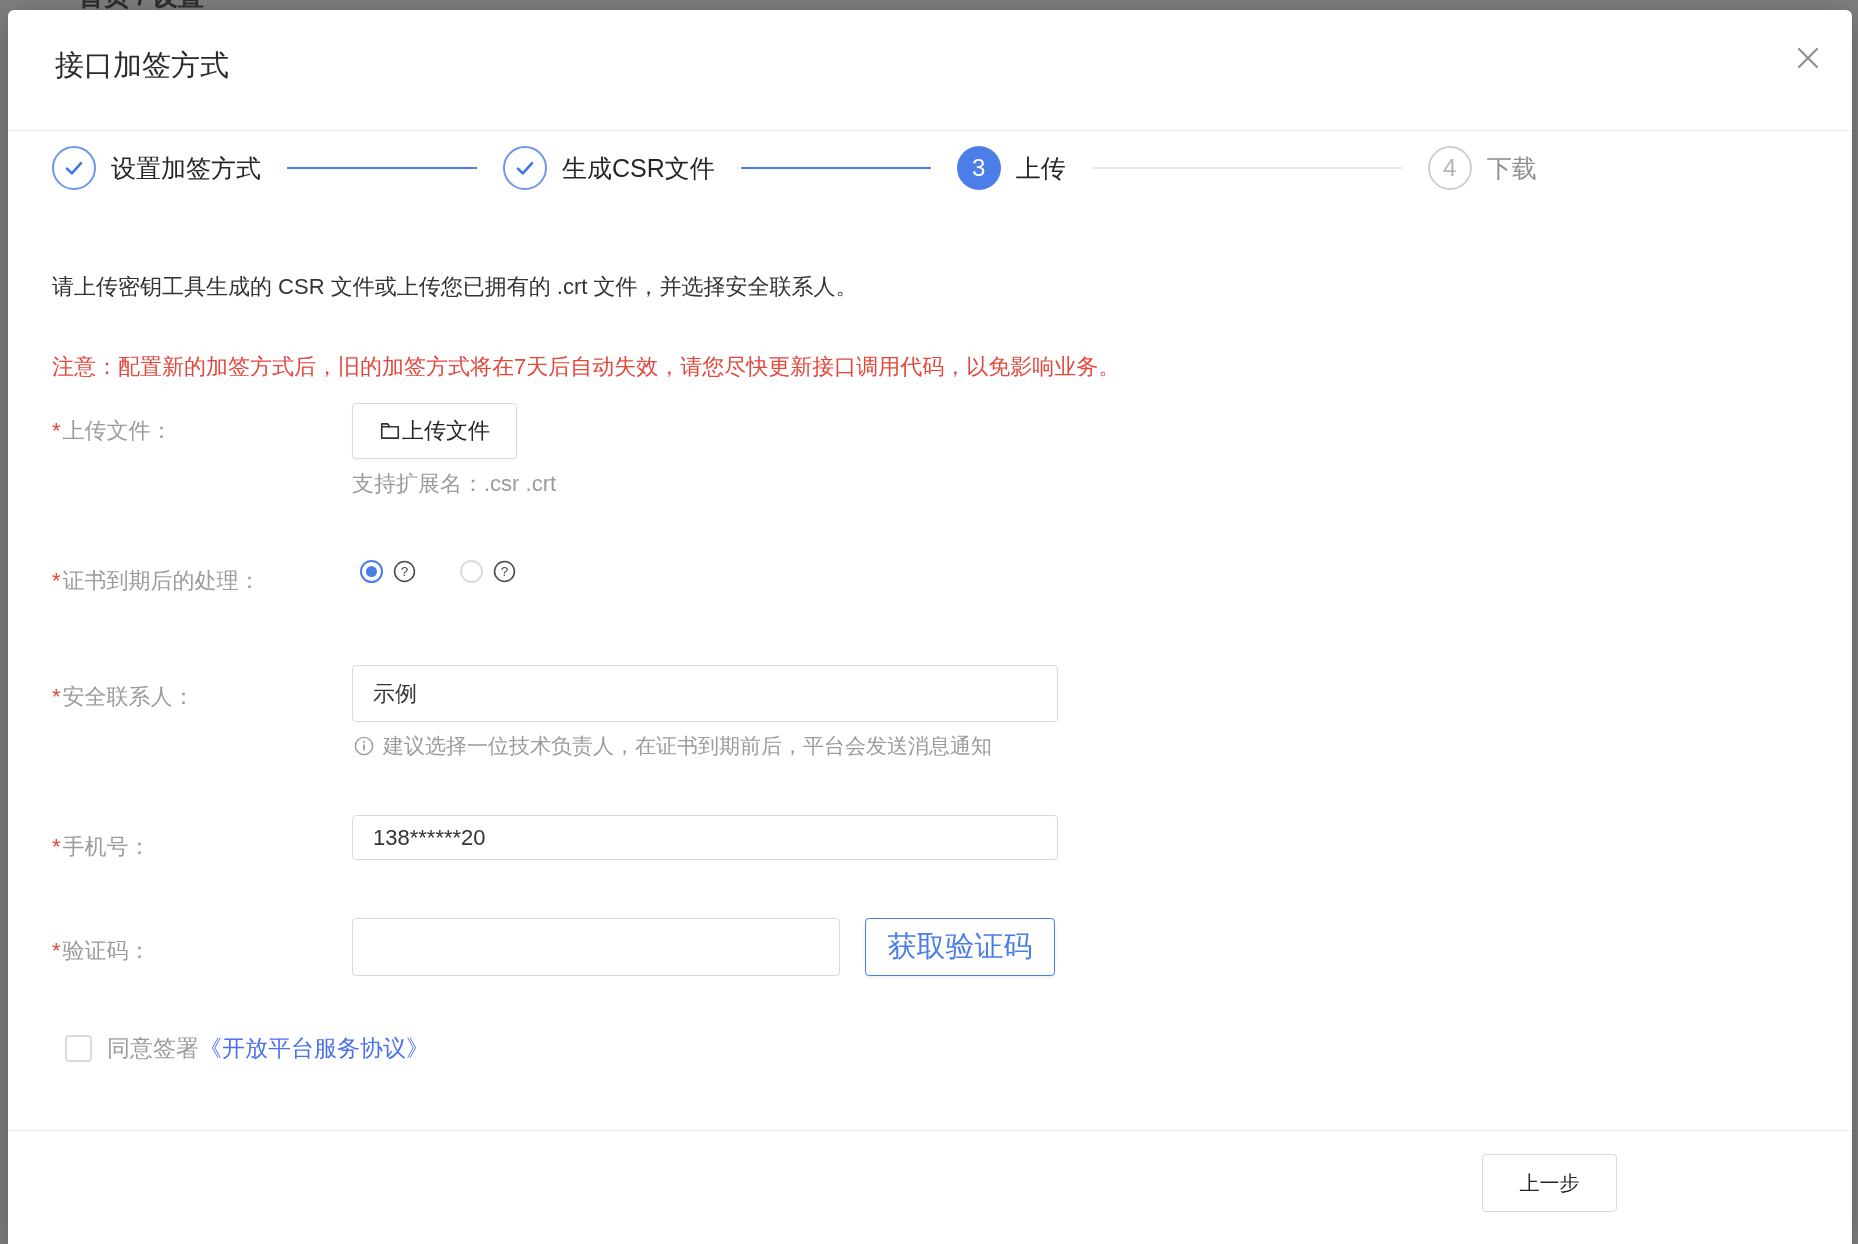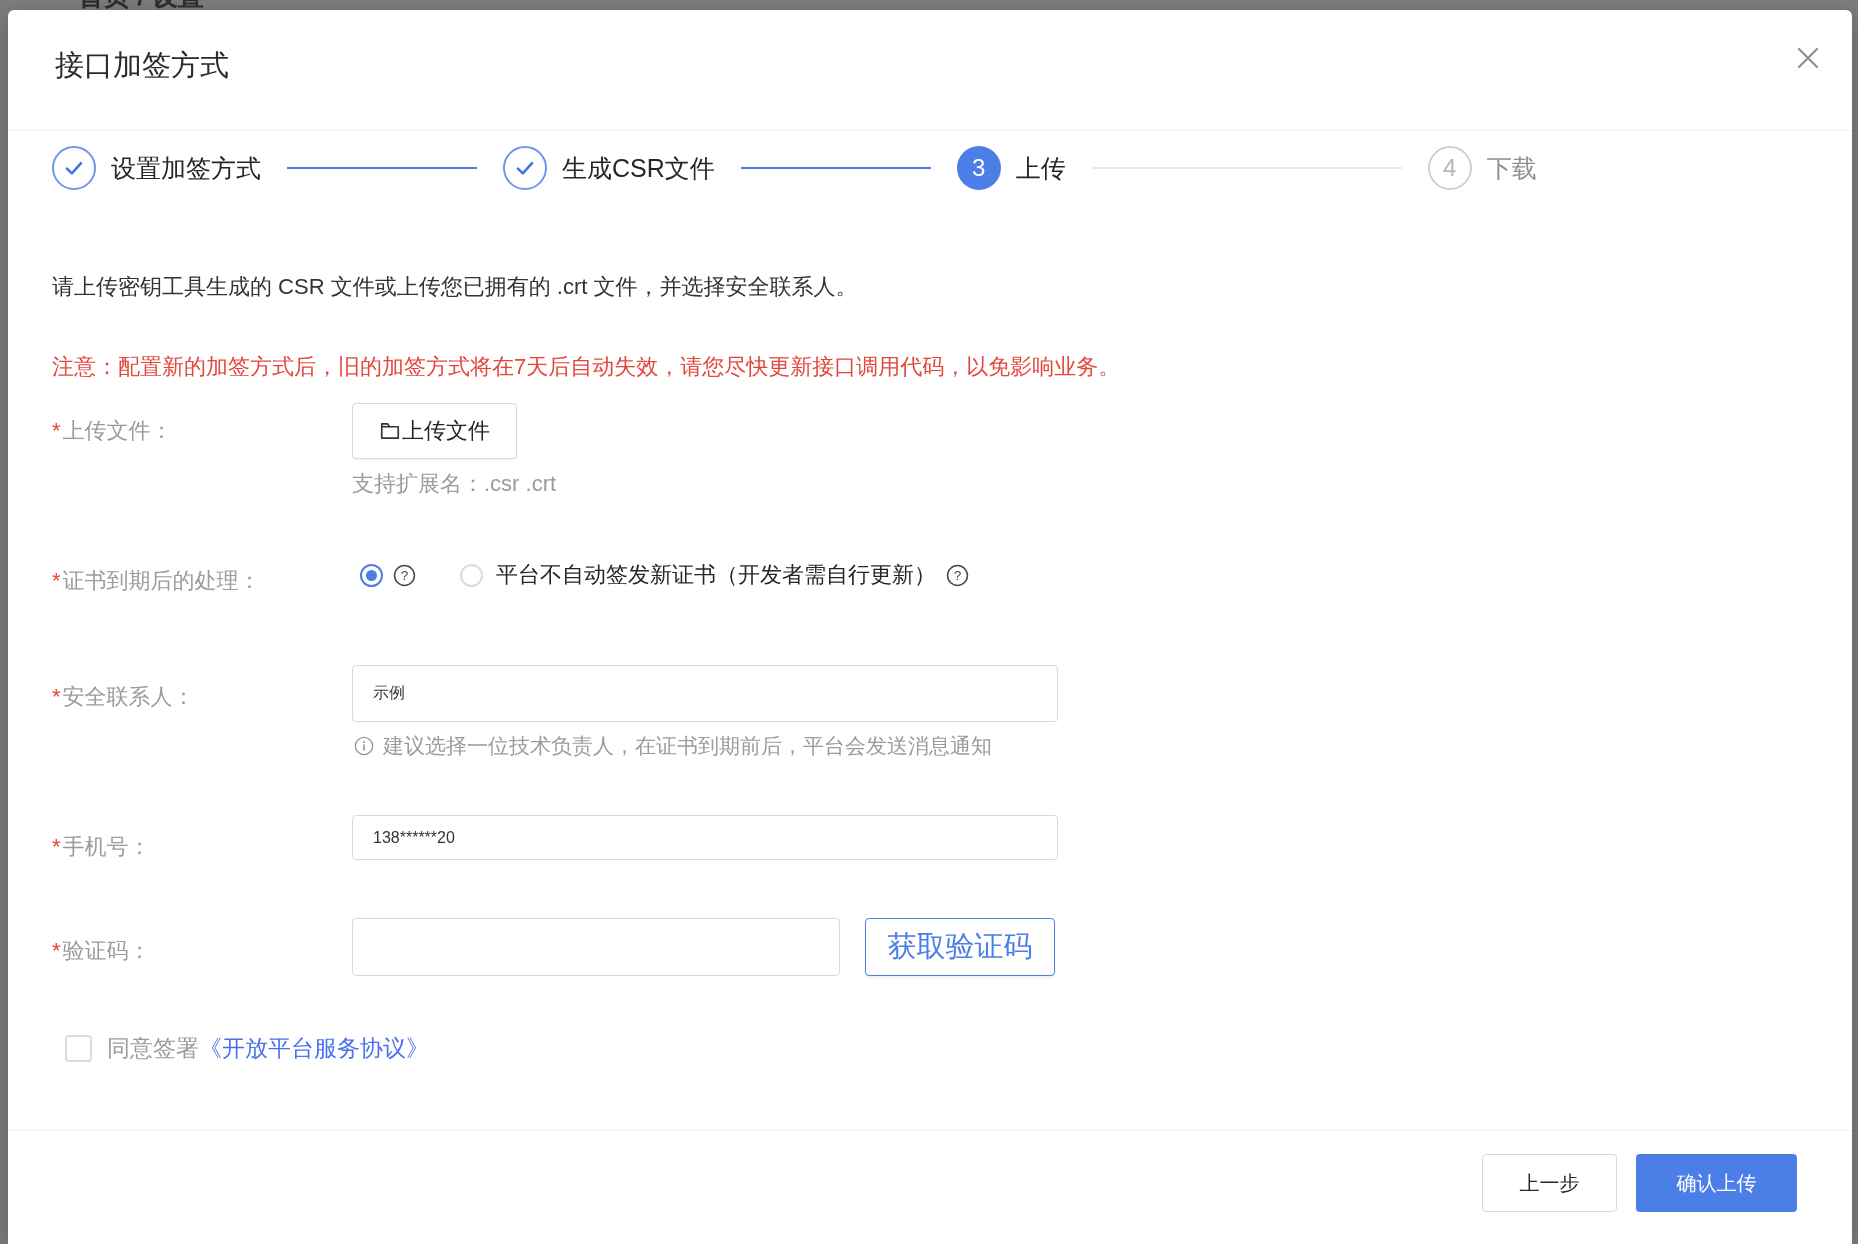--- a/index.html
+++ b/index.html
@@ -53,21 +53,21 @@
   .radio-opt { display:flex; align-items:center; cursor:pointer; }
   .radio-opt + .radio-opt { margin-left:44px; }
   .radio-circle { width:23px; height:23px; border-radius:50%; flex:none; }
   .radio-circle.on { border:2px solid var(--accent,#4C7EE8); background:#fff; display:flex; align-items:center; justify-content:center; }
   .radio-circle.on::after { content:""; width:11px; height:11px; border-radius:50%; background:var(--accent,#4C7EE8); }
   .radio-circle.off { border:2px solid #DCDCDC; background:#fff; }
   .radio-text { margin-left:13px; font-size:22px; color:#262626; white-space:nowrap; }
   .q-icon { margin-left:10px; display:flex; cursor:pointer; }
 
   .text-input { position:absolute; left:344px; height:57px; border:1px solid var(--border_gray,#D9D9D9); border-radius:4px;
-                font-size:16px; color:#333; padding:0 20px; font-family:inherit; outline:none; background:#fff; }
+                font-size:22px; color:#333; padding:0 20px; font-family:inherit; outline:none; background:#fff; }
   .in-contact { top:655px; width:706px; }
   .in-phone { top:805px; width:706px; height:45px; }
   .in-code { top:908px; width:488px; height:58px; }
   .contact-hint { position:absolute; left:346px; top:722px; display:flex; align-items:center; gap:9px; font-size:21px; color:var(--label_gray,#9B9B9B); }
 
   .code-btn { position:absolute; left:857px; top:908px; width:190px; height:58px; background:#fff; border:1px solid var(--accent,#4C7EE8);
               border-radius:4px; color:var(--accent,#4C7EE8); font-size:29px; display:flex; align-items:center; justify-content:center;
               cursor:pointer; box-shadow:0 2px 3px rgba(0,0,0,.06); }
 
   .agree-row { position:absolute; left:57px; top:1023px; display:flex; align-items:center; }
@@ -160,21 +160,20 @@
         <span class="radio-circle on"></span>
         <span class="q-icon">
           <svg width="23" height="23" viewBox="0 0 22 22">
               <circle cx="11" cy="11" r="9.5" fill="none" stroke="#4A4A4A" stroke-width="1.5"></circle>
               <text x="11" y="15.5" text-anchor="middle" font-size="13" fill="#4A4A4A" font-family="inherit">?</text>
             </svg>
         </span>
       </div>
       <div class="radio-opt">
         <span class="radio-circle off"></span>
-        <span class="radio-text">平台不自动签发新证书（开发者需自行更新）</span>
         <span class="q-icon">
           <svg width="23" height="23" viewBox="0 0 22 22">
               <circle cx="11" cy="11" r="9.5" fill="none" stroke="#4A4A4A" stroke-width="1.5"></circle>
               <text x="11" y="15.5" text-anchor="middle" font-size="13" fill="#4A4A4A" font-family="inherit">?</text>
             </svg>
         </span>
       </div>
     </div>
 
     <div class="f-label lb-contact">
@@ -205,16 +204,15 @@
 
     <div class="agree-row">
       <span class="checkbox"></span>
       <span class="agree-text">同意签署</span>
       <a class="agree-link">《开放平台服务协议》</a>
     </div>
 
     <div class="hr-bottom"></div>
 
     <button class="footer-btn btn-prev">上一步</button>
-    <button class="footer-btn btn-confirm">确认上传</button>
 
   </div>
 </div>
 
 </body></html>

